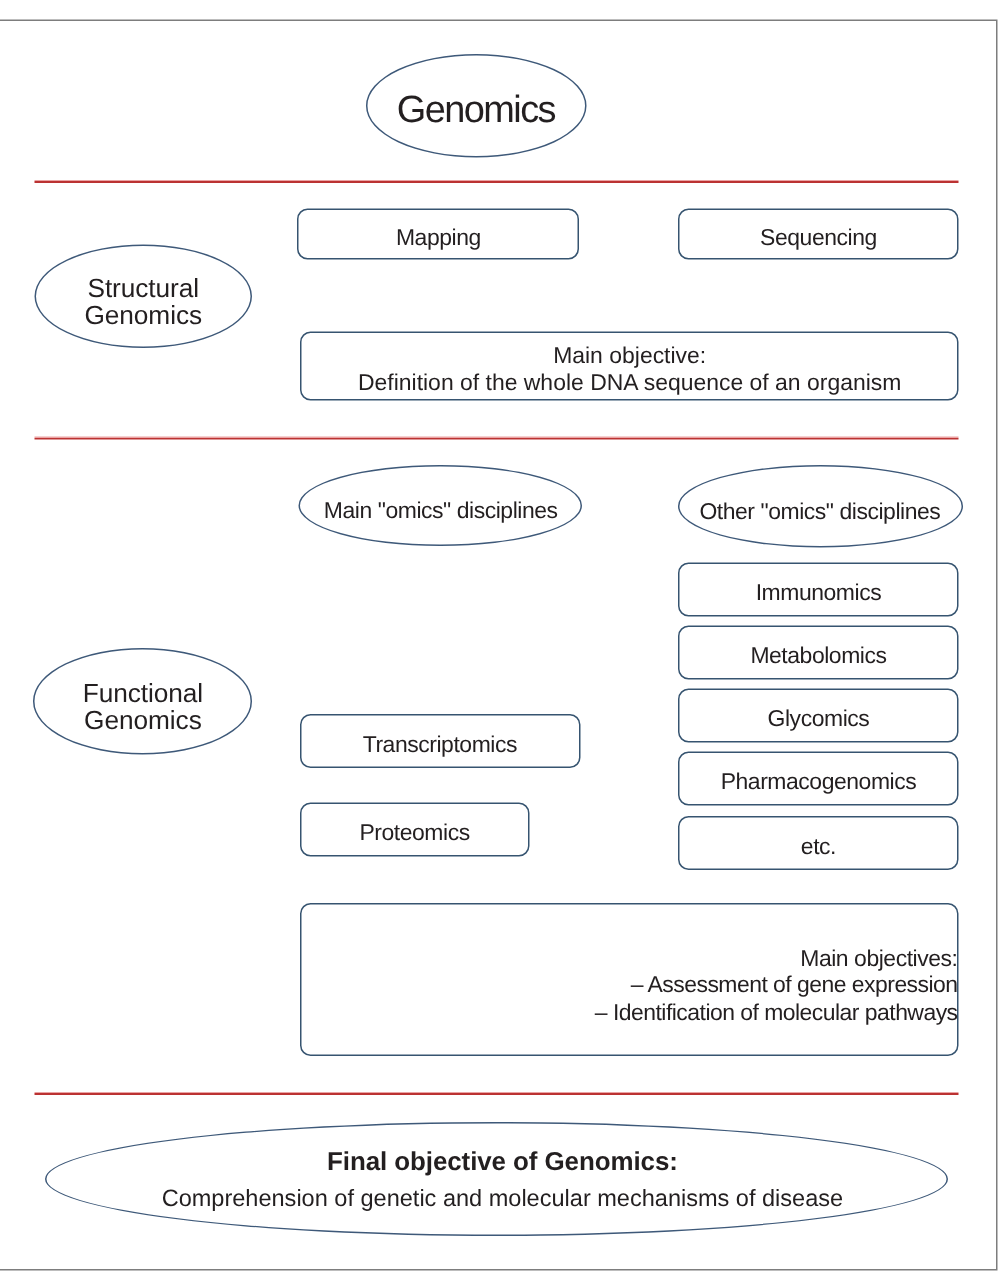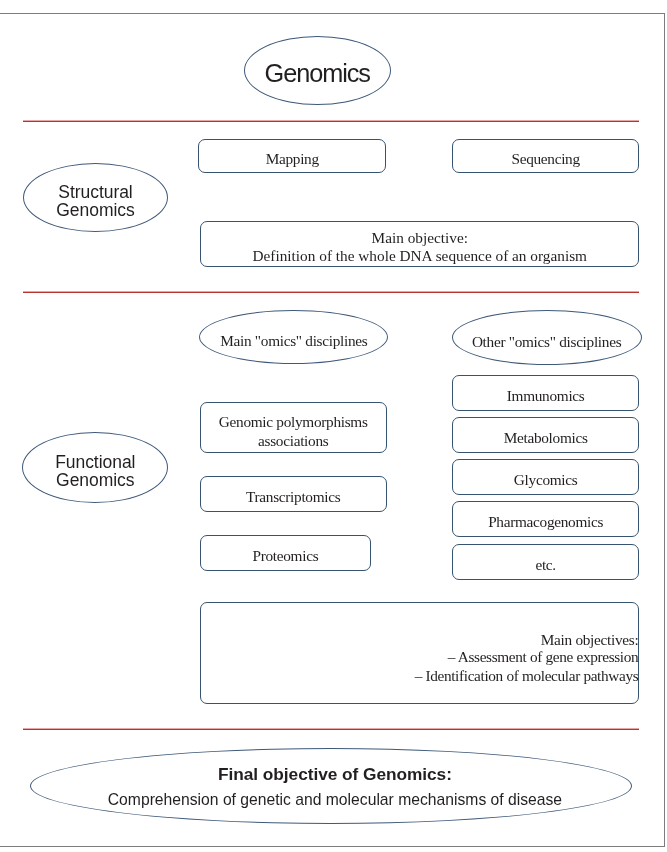--- a/index.html
+++ b/index.html
@@ -3,21 +3,21 @@
 <meta charset="utf-8">
 <style>
   html,body{margin:0;padding:0;}
   body{width:667px;height:852px;background:#ffffff;font-family:"Liberation Sans",sans-serif;overflow:hidden;}
   #page{position:relative;width:667px;height:852px;}
   .frame{position:absolute;left:-5px;top:13.2px;width:670.3px;height:833.8px;border:1.05px solid #7d7d7d;box-sizing:border-box;}
   .rule{position:absolute;height:2px;background:linear-gradient(to bottom,#eba4a4 0px,#eba4a4 1px,#bb3232 1px,#bb3232 2px);}
   .ellipse{position:absolute;border:1.15px solid #3e5979;border-radius:50%;display:flex;align-items:center;justify-content:center;text-align:center;box-sizing:border-box;}
   .box{position:absolute;border:1.25px solid #365470;border-radius:7px;display:flex;align-items:center;justify-content:center;text-align:center;box-sizing:border-box;}
   .t{color:#231f20;}
-  .body{font-size:15.3px;line-height:19px;letter-spacing:-0.3px;position:relative;top:2.5px;font-family:Liberation Serif, serif;}
+  .body{font-size:15.3px;line-height:19px;letter-spacing:-0.3px;position:relative;top:2.5px;}
   .wide{letter-spacing:0px;}
   .ml{line-height:19px;top:4.2px;}
   .ml2{line-height:18.8px;top:3.6px;}
   .sec-label{font-size:17.5px;font-weight:normal;line-height:18.4px;letter-spacing:-0.05px;position:relative;top:3.8px;}
 
   .title-ellipse{left:243.5px;top:35.8px;width:147.5px;height:69px;}
   .title-text{font-size:25.3px;letter-spacing:-1.05px;position:relative;top:2.8px;}
 
   .rule1{left:23px;top:120px;width:616px;}
   .rule2{left:23px;top:290.6px;width:616px;}
@@ -27,21 +27,21 @@
   .sg-mapping{left:198.4px;top:138.9px;width:187.7px;height:34.1px;}
   .sg-sequencing{left:452.1px;top:138.9px;width:187.1px;height:34.1px;}
   .sg-objective{left:200.2px;top:221.2px;width:439.2px;height:45.4px;}
 
   .fg-ellipse{left:22.4px;top:432.2px;width:145.8px;height:70.8px;}
   .fg-left-head{left:199.2px;top:309.5px;width:189.3px;height:54.3px;}
   .fg-right-head{left:451.6px;top:309.8px;width:190px;height:54.8px;}
 
   .fg-l1{left:199.9px;top:401.5px;width:186.7px;height:51.4px;}
   .fg-l2{left:199.9px;top:476.1px;width:186.7px;height:35.9px;}
-  .fg-l3{left:199.9px;top:535.1px;width:171px;height:35.9px;justify-content:center;}
+  .fg-l3{left:199.9px;top:535.1px;width:153px;height:35.9px;justify-content:center;}
 
   .fg-r1{left:452.1px;top:375.1px;width:187.1px;height:35.9px;align-items:center;}
   .fg-r2{left:452.1px;top:416.9px;width:187.1px;height:35.8px;}
   .fg-r3{left:452.1px;top:459.1px;width:187.1px;height:35.8px;}
   .fg-r4{left:452.1px;top:501.3px;width:187.1px;height:35.8px;}
   .fg-r5{left:452.1px;top:544.0px;width:187.1px;height:35.8px;}
 
   .fg-objectives{left:199.7px;top:601.6px;width:439.7px;height:102.5px;align-items:center;}
   .objwrap{display:block;width:100%;position:relative;top:1.9px;}
   .objhead{text-align:right;line-height:19px;margin-bottom:-1.8px;}
@@ -86,23 +86,20 @@
     <span class="t sec-label"><span>Functional</span><br><span>Genomics</span></span>
   </div>
 
   <div class="ellipse fg-left-head">
     <span class="t body ell">Main "omics" disciplines</span>
   </div>
   <div class="ellipse fg-right-head">
     <span class="t body ell">Other "omics" disciplines</span>
   </div>
 
-  <div class="box fg-l1">
-    <span class="t body ml"><span>Genomic polymorphisms</span><br><span>associations</span></span>
-  </div>
   <div class="box fg-l2">
     <span class="t body">Transcriptomics</span>
   </div>
   <div class="box fg-l3">
     <span class="t body">Proteomics</span>
   </div>
 
   <div class="box fg-r1">
     <span class="t body">Immunomics</span>
   </div>

